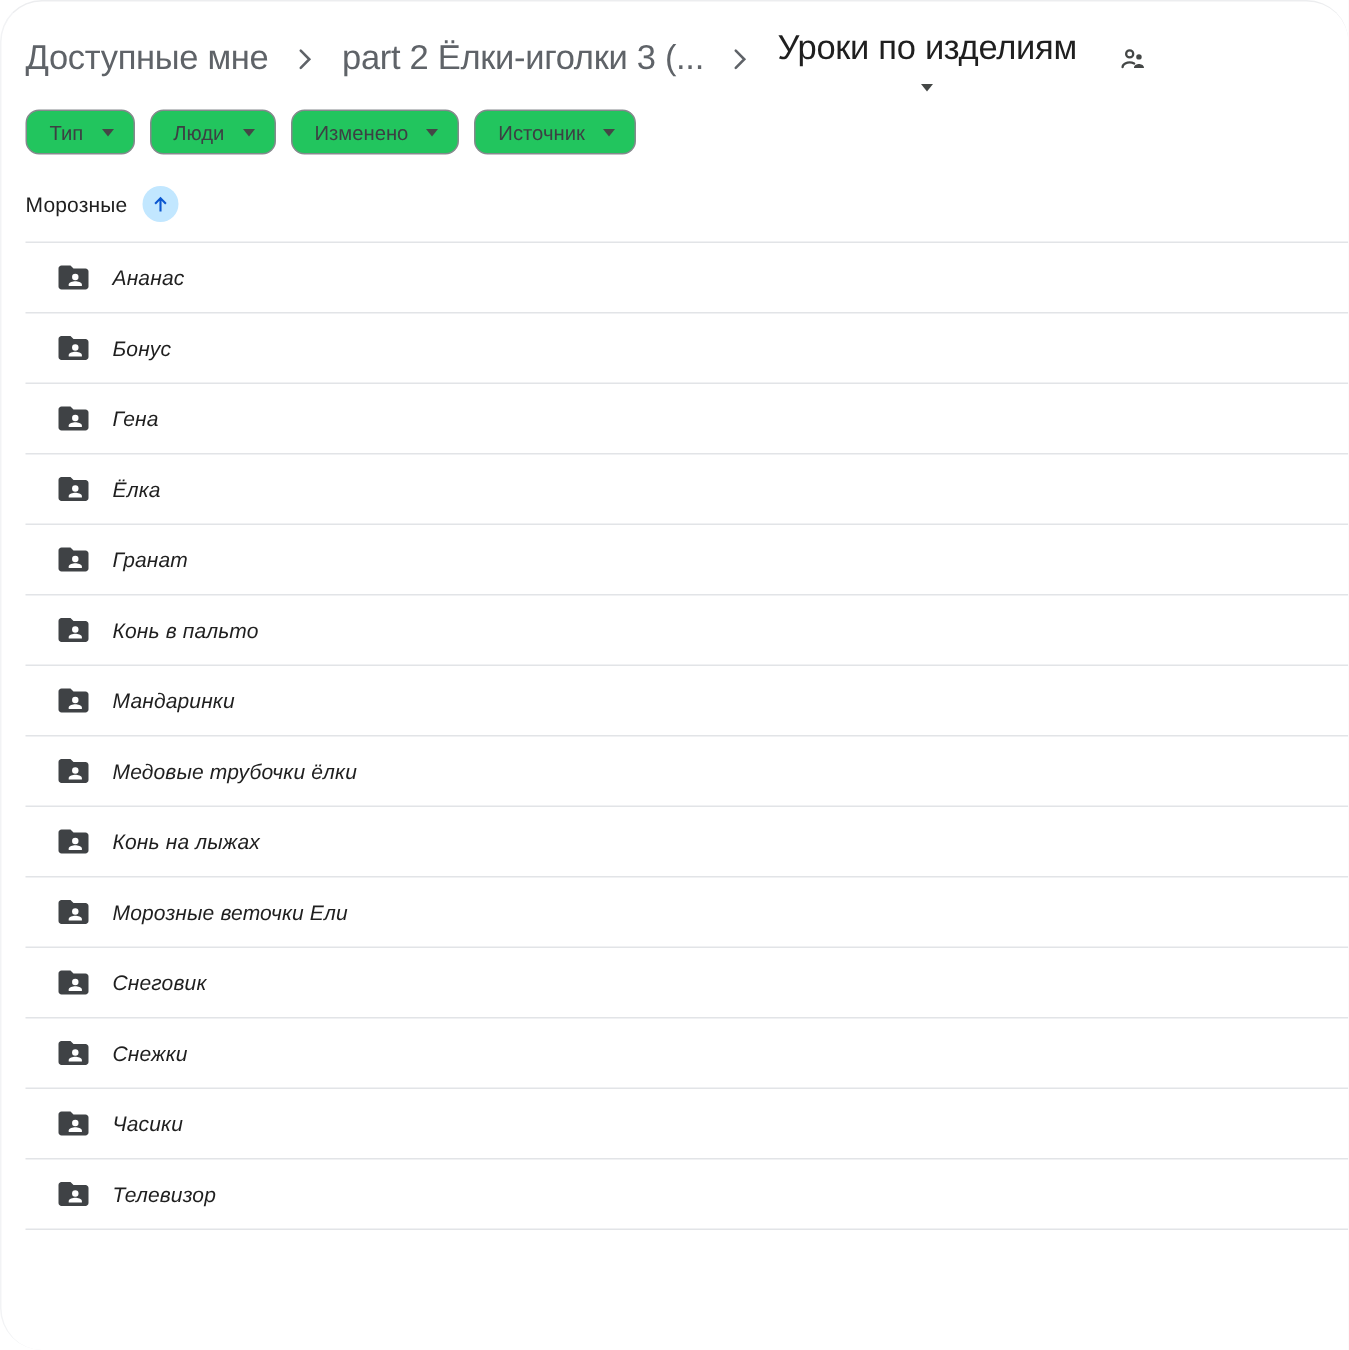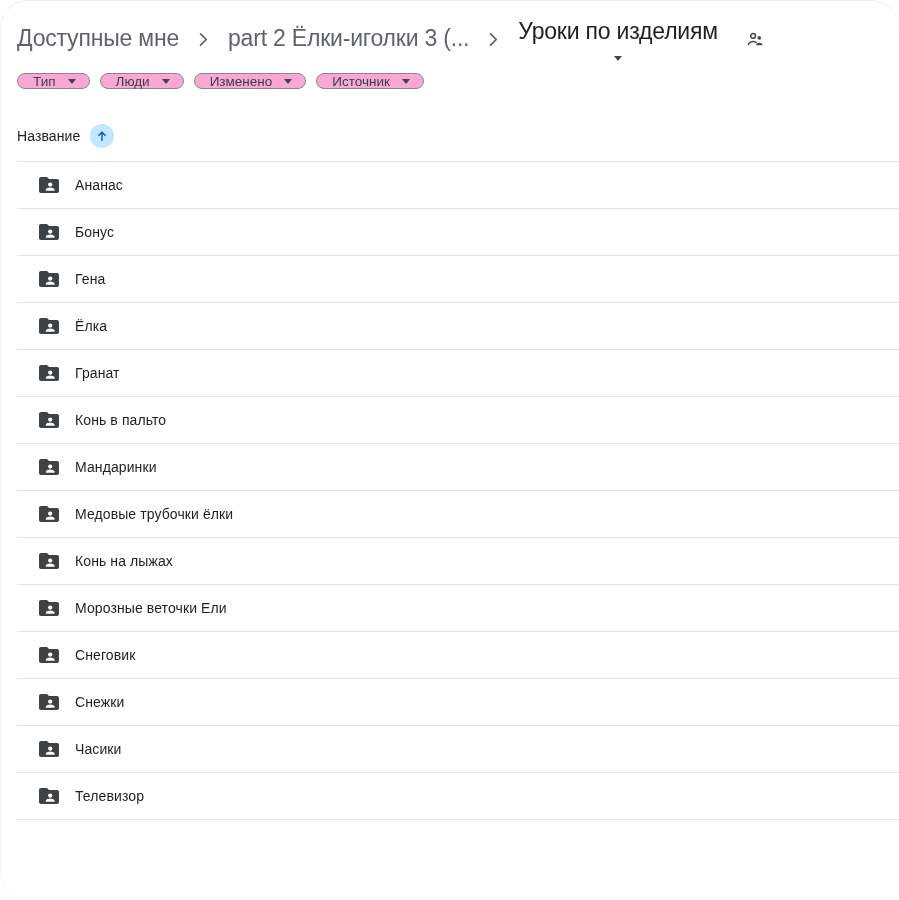--- a/index.html
+++ b/index.html
@@ -43,22 +43,22 @@
   }
   .people-btn {
     display: flex; align-items: center; justify-content: center;
     margin-left: 12px; cursor: pointer; background: none; border: none; padding: 2px;
   }
 
   
   .chips { display: flex; gap: 10px; padding: 0 16px; margin-top: 8px; height: 30px; }
   .chip {
     display: inline-flex; align-items: center; gap: 12px;
-    height: 16px; padding: 0 13px 0 15px;
-    background: #f9a8d4;
+    height: 30px; padding: 0 13px 0 15px;
+    background: #22c55e;
     border: 1px solid var(--chip-border, #85898d);
     border-radius: 9px;
     font-family: inherit; font-size: 13.5px; color: #3c4043;
     cursor: pointer;
   }
 
   
   .list-header {
     display: flex; align-items: center;
     height: 51px; margin: 8px 0 0 16px;
@@ -70,21 +70,21 @@
     font-family: inherit;
   }
   .col-label { font-size: 14px; font-weight: 500; color: #1f1f1f; letter-spacing: .1px; }
   .sort-badge {
     width: 24px; height: 24px; border-radius: 50%;
     background: var(--sort-badge-bg, #c2e7ff);
     display: flex; align-items: center; justify-content: center;
   }
 
   
-  .rows { margin-left: 16px; }
+  .rows { margin-left: 16px; font-style: italic; }
   .row {
     display: flex; align-items: center; gap: 14px;
     height: 47px; padding-left: 20px;
     border-bottom: 1px solid var(--row-divider, #e2e4e7);
     cursor: pointer;
   }
   .folder-icon { display: flex; align-items: center; width: 24px; }
   .row-label { font-size: 14px; font-weight: 500; color: #1f1f1f; letter-spacing: .1px; }
 </style>
 </head>
@@ -137,21 +137,21 @@
       </button>
 
       <button class="chip">
         <span class="chip-label">Источник</span>
         <span class="caret-down"></span>
       </button>
     </div>
 
   <div class="list-header">
     <button class="sort-button">
-      <span class="col-label">Название</span>
+      <span class="col-label">Морозные</span>
       <span class="sort-badge">
         <svg width="14" height="14" viewBox="0 0 24 24">
           <path d="M12 3.8 5 10.8l1.7 1.7 4.1-4.1V20.5h2.4V8.4l4.1 4.1 1.7-1.7z" fill="#0b57d0"></path>
         </svg>
       </span>
     </button>
   </div>
 
   <div class="rows">
 

